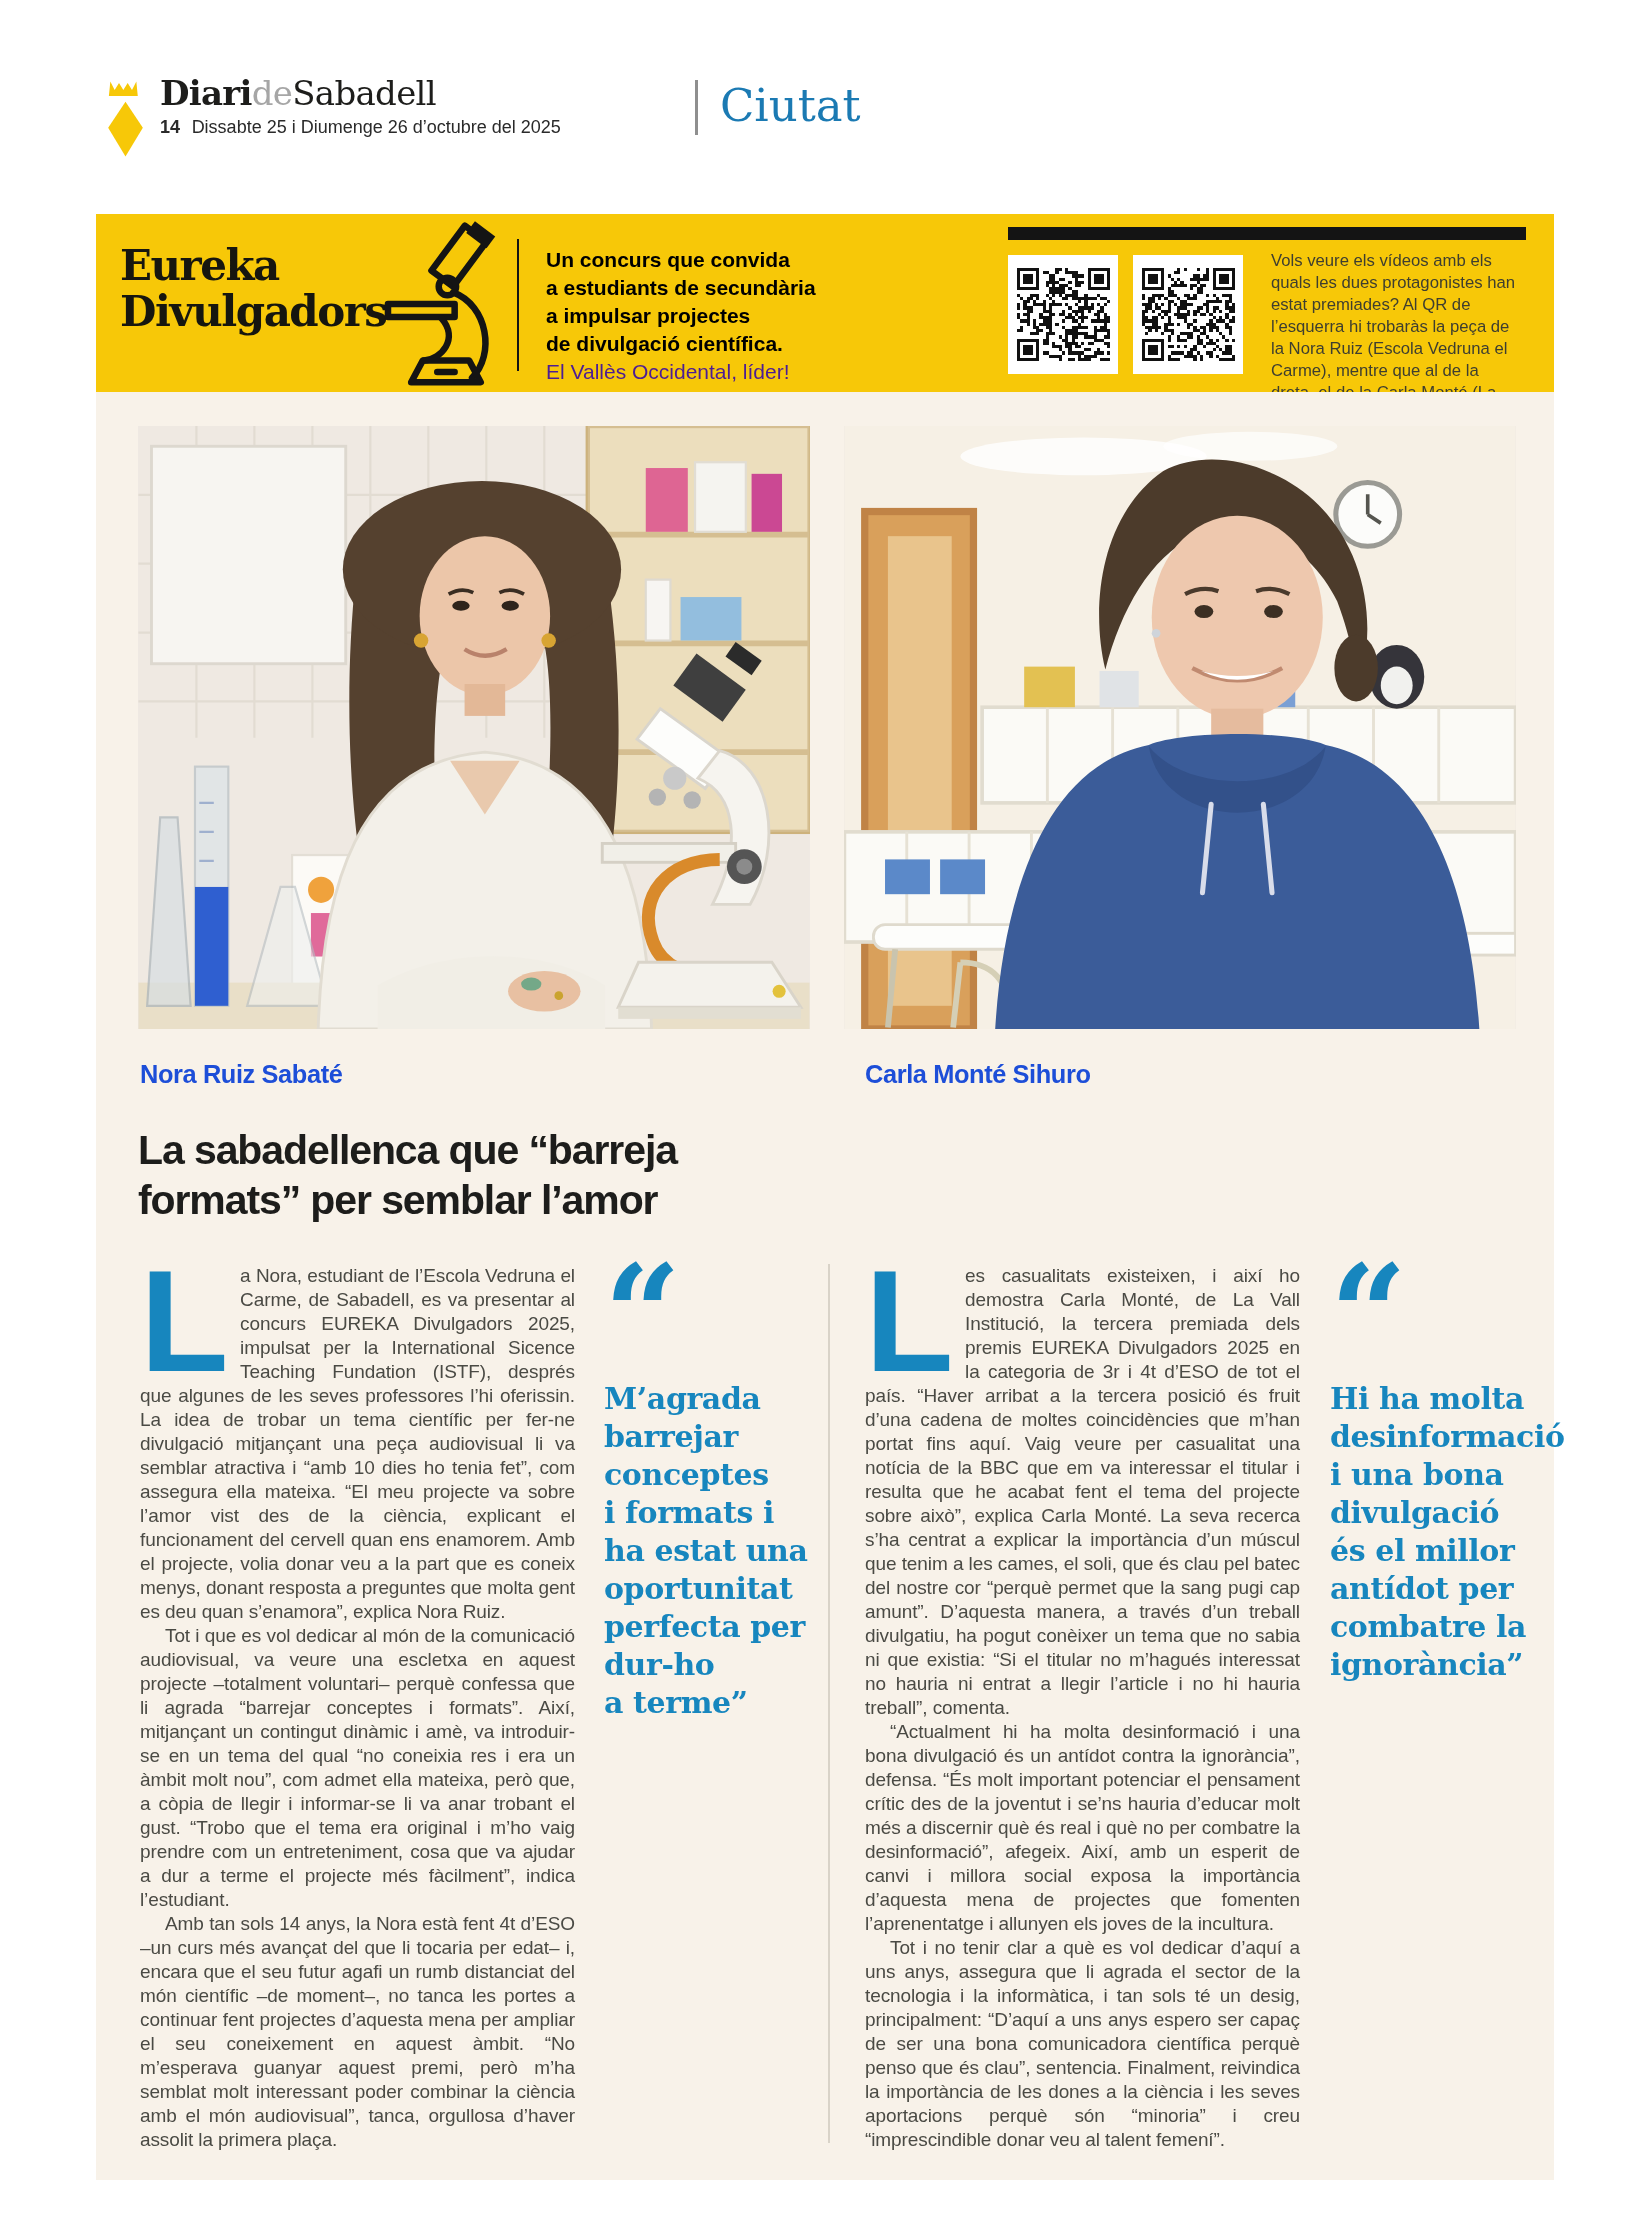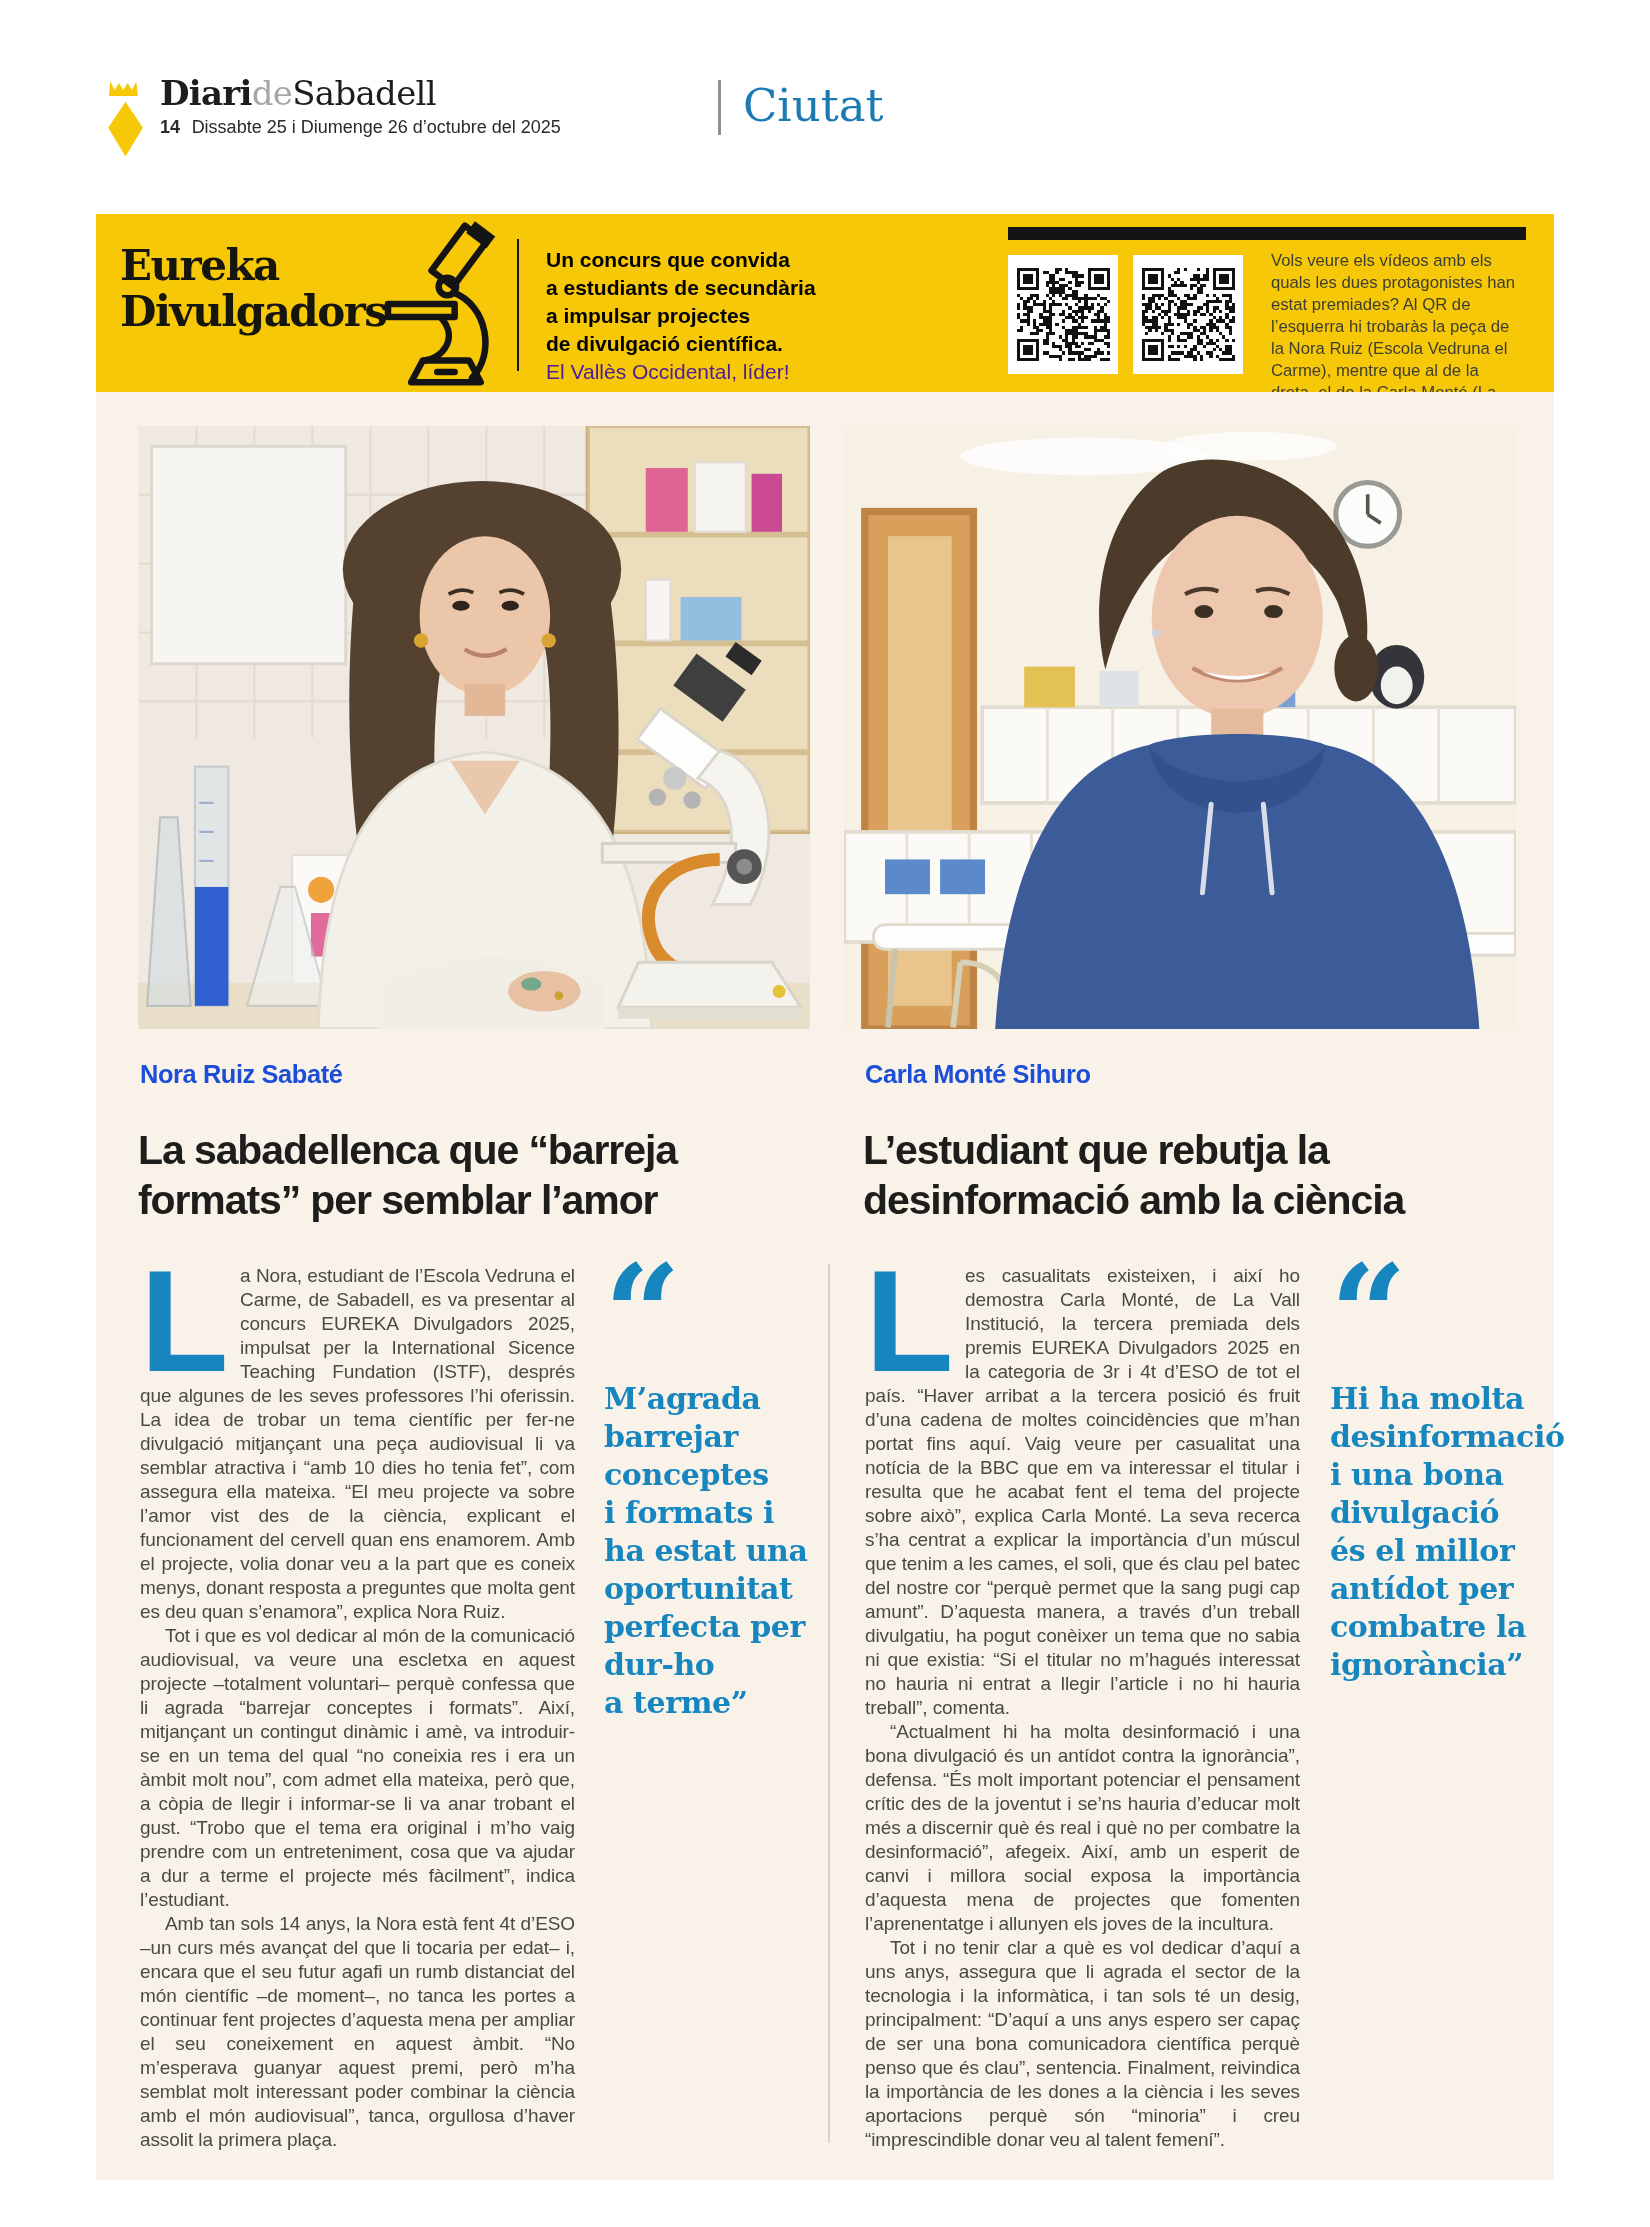--- a/index.html
+++ b/index.html
@@ -7,21 +7,21 @@
         font-family:"Liberation Sans",sans-serif;overflow:hidden;border-radius:29px;}
 
   
   .logo{position:absolute;left:106px;top:80px;width:39px;height:78px;}
   .mast{position:absolute;left:160px;top:75px;}
   .mast-title{font-family:"DejaVu Serif",serif;font-size:34px;line-height:36px;color:#1d1d1b;letter-spacing:-0.7px;}
   .mast-title .b{font-weight:700;}
   .mast-title .de{color:#a6a6a6;font-weight:400;}
   .mast-sub{margin-top:5.8px;font-size:18px;color:#2a2a2a;}
   .mast-sub .num{font-weight:700;margin-right:11.6px;}
-  .section-head{position:absolute;left:718px;top:77px;display:flex;align-items:flex-start;}
+  .section-head{position:absolute;left:695px;top:77px;display:flex;align-items:flex-start;}
   .vbar{width:2.9px;height:55px;background:#8f8f8f;margin-top:2.9px;}
   .section-title{font-family:"DejaVu Serif",serif;font-size:45px;line-height:58px;color:#1b7ab3;margin-left:22px;font-weight:400;}
 
   
   .banner{position:absolute;left:96px;top:214px;width:1458px;height:178px;background:#f7c808;}
   .banner-title{position:absolute;left:24px;top:29px;font-family:"DejaVu Serif",serif;font-weight:700;
                 font-size:42px;line-height:46px;color:#16160f;letter-spacing:-1.5px;white-space:pre-line;}
   .micro{position:absolute;left:276px;top:2.9px;width:145px;height:171px;}
   .bdiv{position:absolute;left:421px;top:25px;width:2.2px;height:132px;background:#141414;}
   .blead{position:absolute;left:450px;top:32px;}
@@ -850,22 +850,20 @@
 ha estat una
 oportunitat
 perfecta per
 dur-ho
 a terme”</div>
   </aside>
 
   <div class="colrule"></div>
 
   <div class="kicker kr">Carla Monté Sihuro</div>
-  <h1 class="headline hr">L’estudiant que rebutja la
-desinformació amb la ciència</h1>
   <div class="body-col br">
     <p><span class="dropcap">L</span><span>es casualitats existeixen, i així ho demostra Carla Monté, de La Vall Institució, la tercera premiada dels premis EUREKA Divulgadors 2025 en la categoria de 3r i 4t d’ESO de tot el país. “Haver arribat a la tercera posició és fruit d’una cadena de moltes coincidències que m’han portat fins aquí. Vaig veure per casualitat una notícia de la BBC que em va interessar el titular i resulta que he acabat fent el tema del projecte sobre això”, explica Carla Monté. La seva recerca s’ha centrat a explicar la importància d’un múscul que tenim a les cames, el soli, que és clau pel batec del nostre cor “perquè permet que la sang pugi cap amunt”. D’aquesta manera, a través d’un treball divulgatiu, ha pogut conèixer un tema que no sabia ni que existia: “Si el titular no m’hagués interessat no hauria ni entrat a llegir l’article i no hi hauria treball”, comenta.</span></p>
     <p>“Actualment hi ha molta desinformació i una bona divulgació és un antídot contra la ignorància”, defensa. “És molt important potenciar el pensament crític des de la joventut i se’ns hauria d’educar molt més a discernir què és real i què no per combatre la desinformació”, afegeix. Així, amb un esperit de canvi i millora social exposa la importància d’aquesta mena de projectes que fomenten l’aprenentatge i allunyen els joves de la incultura.</p>
     <p>Tot i no tenir clar a què es vol dedicar d’aquí a uns anys, assegura que li agrada el sector de la tecnologia i la informàtica, i tan sols té un desig, principalment: “D’aquí a uns anys espero ser capaç de ser una bona comunicadora científica perquè penso que és clau”, sentencia. Finalment, reivindica la importància de les dones a la ciència i les seves aportacions perquè són “minoria” i creu “imprescindible donar veu al talent femení”.</p>
   </div>
   <aside class="pullquote pr">
     <div class="qmark">“</div>
     <div class="qtext">Hi ha molta
 desinformació
 i una bona

